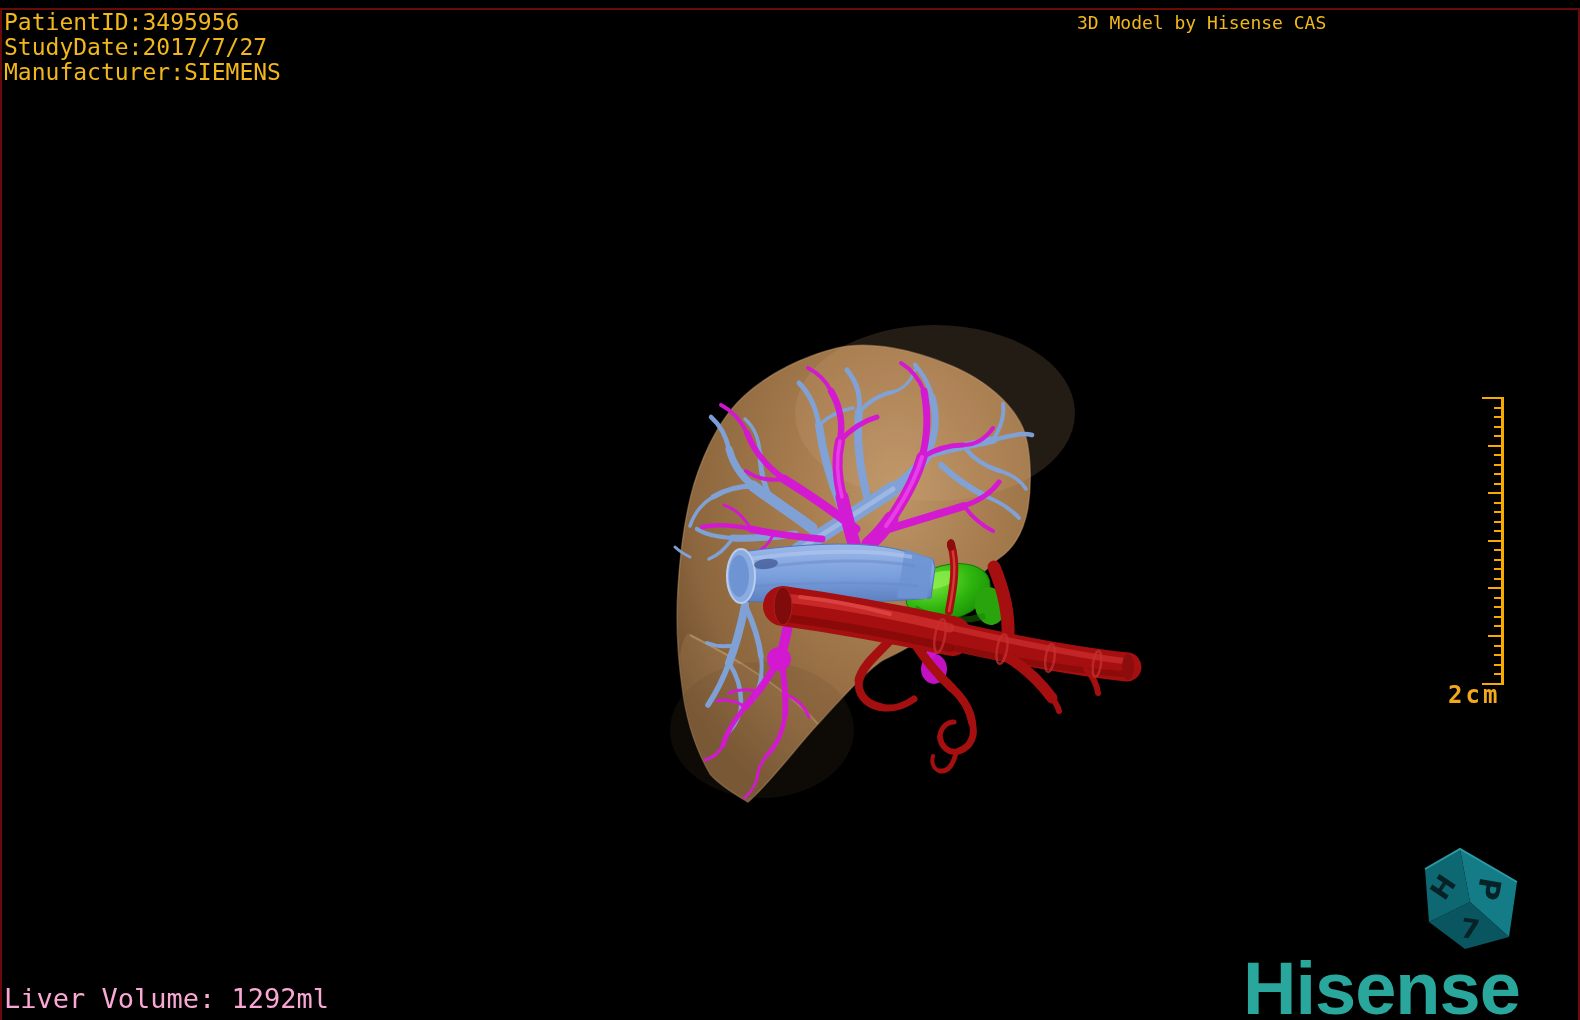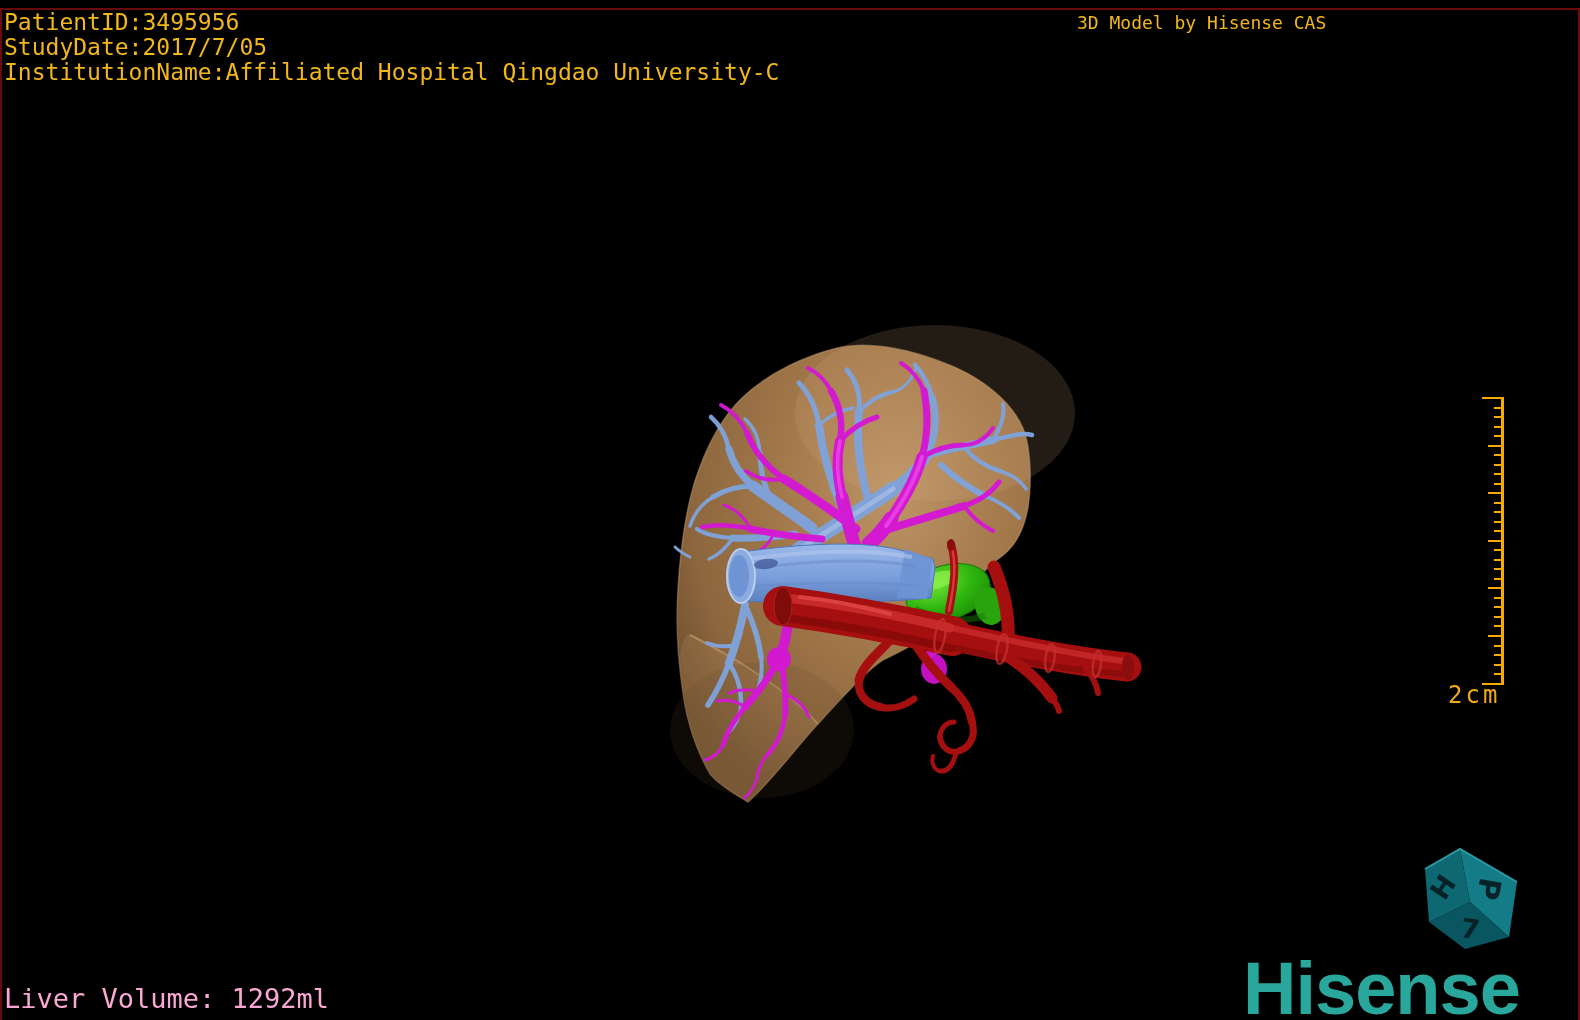--- a/index.html
+++ b/index.html
@@ -35,21 +35,21 @@
     background-position:right top,right top;
     background-repeat:no-repeat,no-repeat;
   }
   .ruler::before,.ruler::after{
     content:'';position:absolute;right:0;width:19px;height:2px;background:#f7ab00;
   }
   .ruler::before{top:0;}
   .ruler::after{bottom:0;}
   .scale-label{
     position:absolute;left:1448px;top:673px;z-index:15;
-    color:#f2a81b;font-size:24px;font-weight:normal;letter-spacing:3px;white-space:pre;
+    color:#f2a81b;font-size:24px;font-weight:bold;letter-spacing:3px;white-space:pre;
   }
   
   .logo{
     position:absolute;left:1243px;top:938px;z-index:12;
     font-family:"Liberation Sans","DejaVu Sans",sans-serif;
     font-weight:bold;font-size:74px;letter-spacing:-1px;color:#2aa79c;white-space:pre;
   }
   
   .cube-wrap{position:absolute;left:1414px;top:830px;z-index:14;}
   
@@ -224,22 +224,22 @@
       <ellipse cx="951" cy="537" rx="4" ry="6" fill="#8c0d0d" stroke="none"></ellipse>
       <ellipse cx="940" cy="628" rx="5" ry="17" transform="rotate(10 940 628)" stroke="#c53030" stroke-width="2.5" opacity="0.75"></ellipse>
       <ellipse cx="1002" cy="641" rx="5" ry="15" transform="rotate(10 1002 641)" stroke="#c53030" stroke-width="2.5" opacity="0.75"></ellipse>
       <ellipse cx="1050" cy="650" rx="4.5" ry="14" transform="rotate(8 1050 650)" stroke="#c53030" stroke-width="2.5" opacity="0.75"></ellipse>
       <ellipse cx="1097" cy="656" rx="4" ry="13" transform="rotate(8 1097 656)" stroke="#c53030" stroke-width="2.5" opacity="0.75"></ellipse>
     </g>
   </svg>
 
   <div class="meta-block">
     <div class="meta-line">PatientID:3495956</div>
-    <div class="meta-line">StudyDate:2017/7/05</div>
-    <div class="meta-line">InstitutionName:Affiliated Hospital Qingdao University-C</div>
+    <div class="meta-line">StudyDate:2017/7/27</div>
+    <div class="meta-line">Manufacturer:SIEMENS</div>
   </div>
 
   <div class="watermark">3D Model by Hisense CAS</div>
 
   <div class="ruler"></div>
   <div class="scale-label">2cm</div>
 
   <svg class="cube-wrap" width="116" height="120" viewBox="0 0 116 120">
     <polygon points="46,11 103,44 95,99 56,64" fill="#137c87"></polygon>
     <polygon points="56,64 95,99 51,111 15,84" fill="#0a5660"></polygon>

